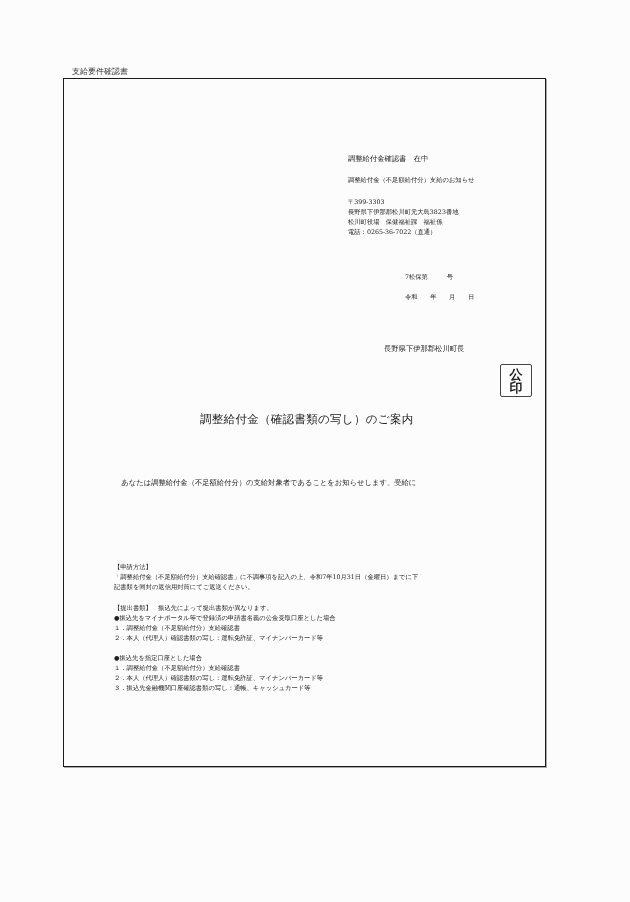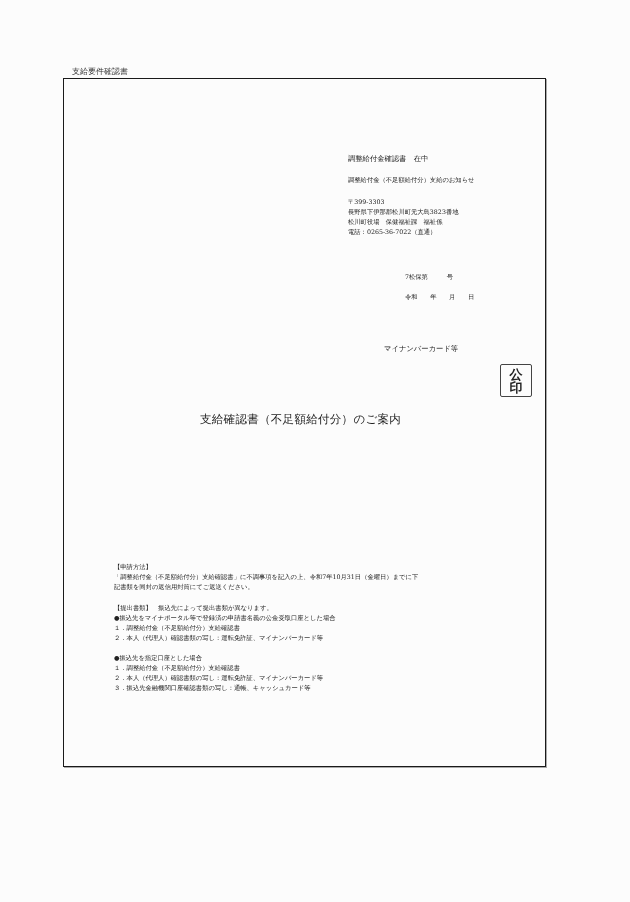--- a/index.html
+++ b/index.html
@@ -63,29 +63,30 @@
   <div class="sm" style="margin-bottom:12px;">調整給付金（不足額給付分）支給のお知らせ</div>
   <div class="sm">〒399-3303</div>
   <div class="sm">長野県下伊那郡松川町元大島3823番地</div>
   <div class="sm">松川町役場　保健福祉課　福祉係</div>
   <div class="sm">電話：0265-36-7022（直通）</div>
 </div>
 
 <div class="abs sm" style="left:405px; top:272px;">7松保第　　　号</div>
 <div class="abs sm" style="left:405px; top:292px; word-spacing:4px;">令和　　年　　月　　日</div>
 
-<div class="abs md" style="left:384px; top:344px;">マイナンバーカード等</div>
+<div class="abs md" style="left:384px; top:344px;">長野県下伊那郡松川町長</div>
 <div class="stamp">
   <span>公</span>
   <span>印</span>
 </div>
 
-<div class="abs lg" style="left:200px; top:412px;">支給確認書（不足額給付分）のご案内</div>
+<div class="abs lg" style="left:200px; top:412px;">調整給付金（確認書類の写し）のご案内</div>
 
 <div class="block" style="left:114px; top:477px; font-size:7.3px; line-height:12px;">
+  <div>　あなたは調整給付金（不足額給付分）の支給対象者であることをお知らせします。受給に</div>
 </div>
 
 <div class="block sm" style="left:114px; top:562px;">
   <div>【申請方法】</div>
   <div>「調整給付金（不足額給付分）支給確認書」に不調事項を記入の上、令和7年10月31日（金曜日）までに下</div>
   <div>記書類を同封の返信用封筒にてご返送ください。</div>
 </div>
 
 <div class="block sm" style="left:114px; top:603px;">
   <div>【提出書類】　振込先によって提出書類が異なります。</div>

